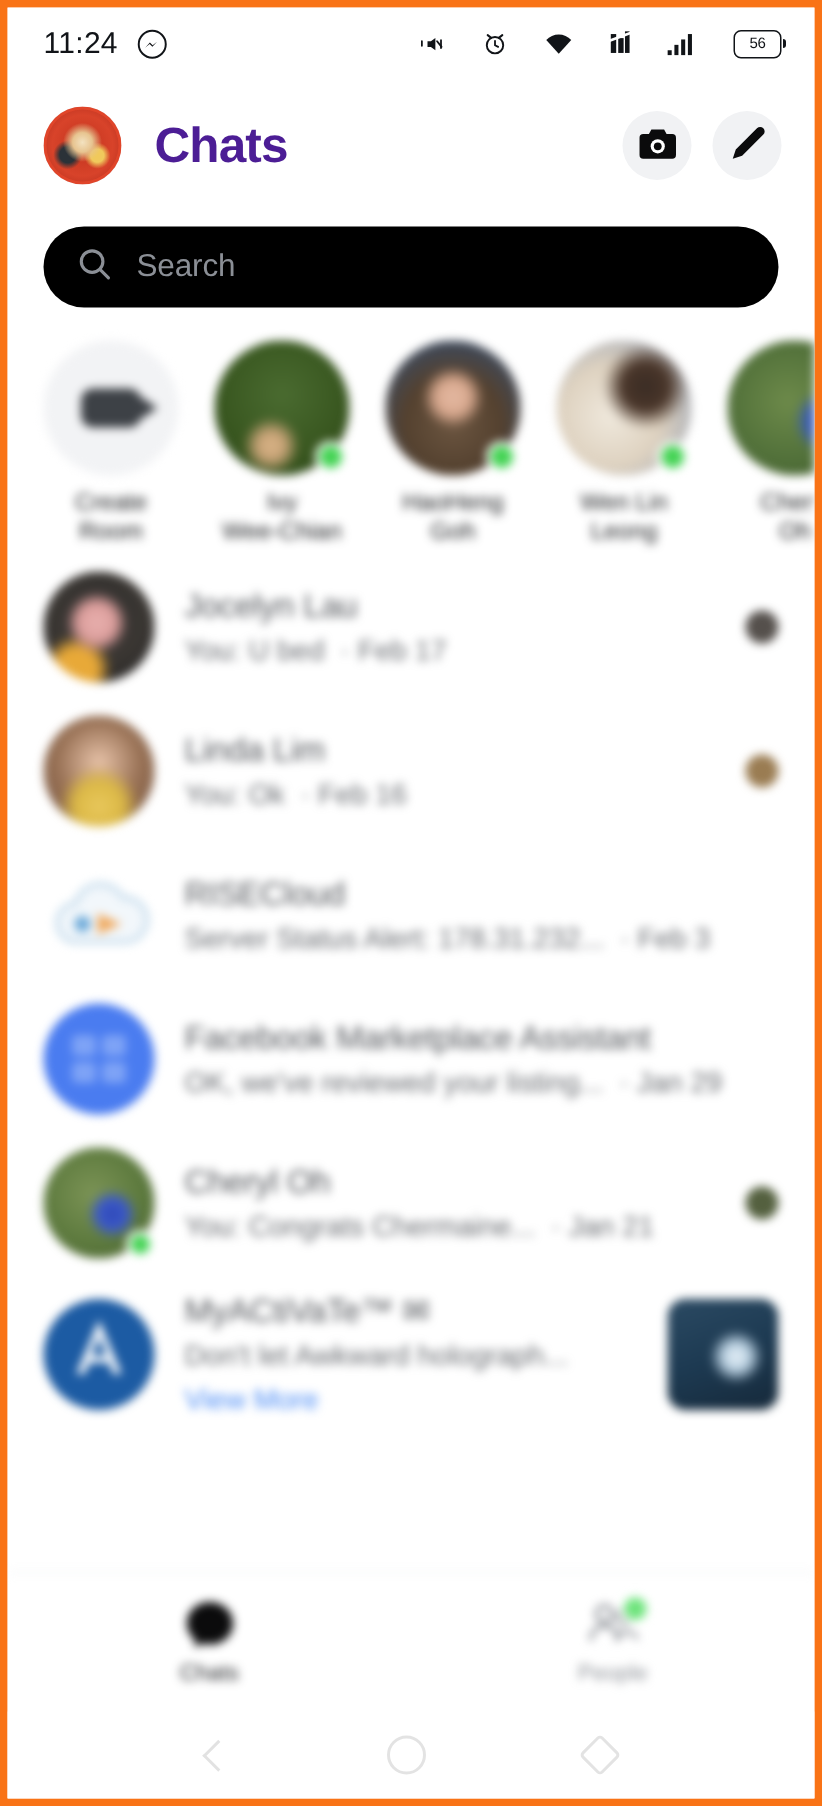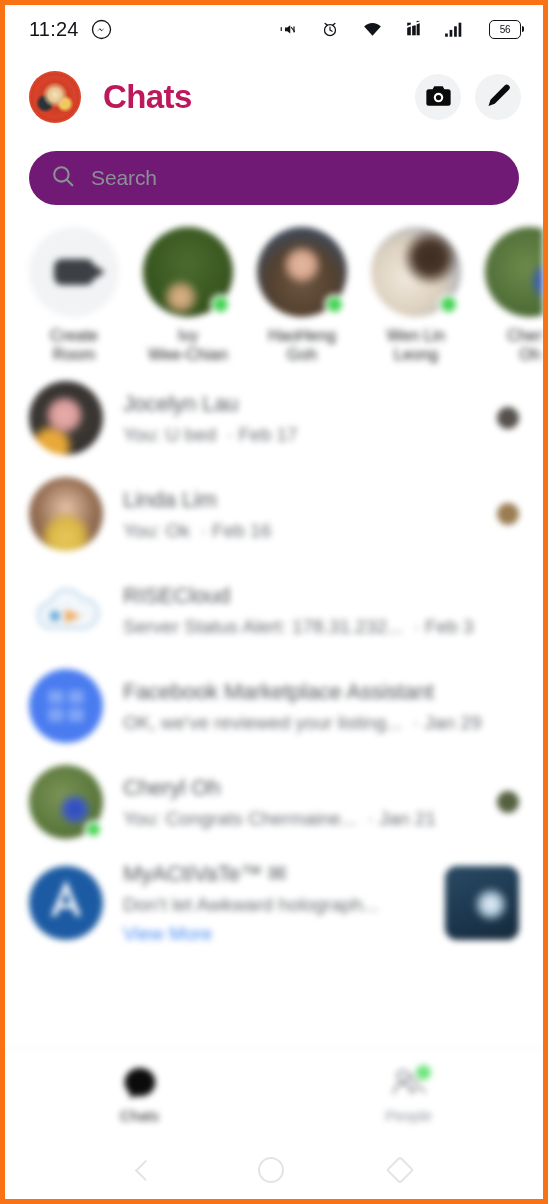--- a/index.html
+++ b/index.html
@@ -96,21 +96,21 @@
       radial-gradient(circle at 50% 46%, #f3e2c0 0%, #e7c490 17%, rgba(231,196,144,0) 34%),
       radial-gradient(circle at 31% 62%, #2b3238 0%, #2b3238 11%, rgba(43,50,56,0) 20%),
       radial-gradient(circle at 69% 63%, #f0c95c 0%, #f0c95c 9%, rgba(240,201,92,0) 18%),
       radial-gradient(circle at 50% 50%, #c0331d 0%, #d8432a 55%, #a8281a 100%);
     box-shadow: inset 0 0 0 2px #e0452a;
   }
   .title {
     margin-left: 22px;
     font-size: 33px;
     font-weight: 700;
-    color: #be185d;
+    color: #4c1d95;
     letter-spacing: -0.6px;
   }
   .header-actions {
     margin-left: auto;
     display: flex;
     align-items: center;
     gap: 14px;
   }
   .circle-btn {
     width: 46px;
@@ -126,21 +126,21 @@
   }
 
   
   .search-wrap {
     padding: 10px 24px 12px;
     flex: 0 0 auto;
   }
   .search-bar {
     height: 54px;
     border-radius: 27px;
-    background: #701a75;
+    background: #000000;
     display: flex;
     align-items: center;
     padding: 0 22px;
     gap: 16px;
     cursor: text;
   }
   .search-placeholder {
     font-size: 21px;
     color: #8b8f96;
     letter-spacing: -0.1px;

